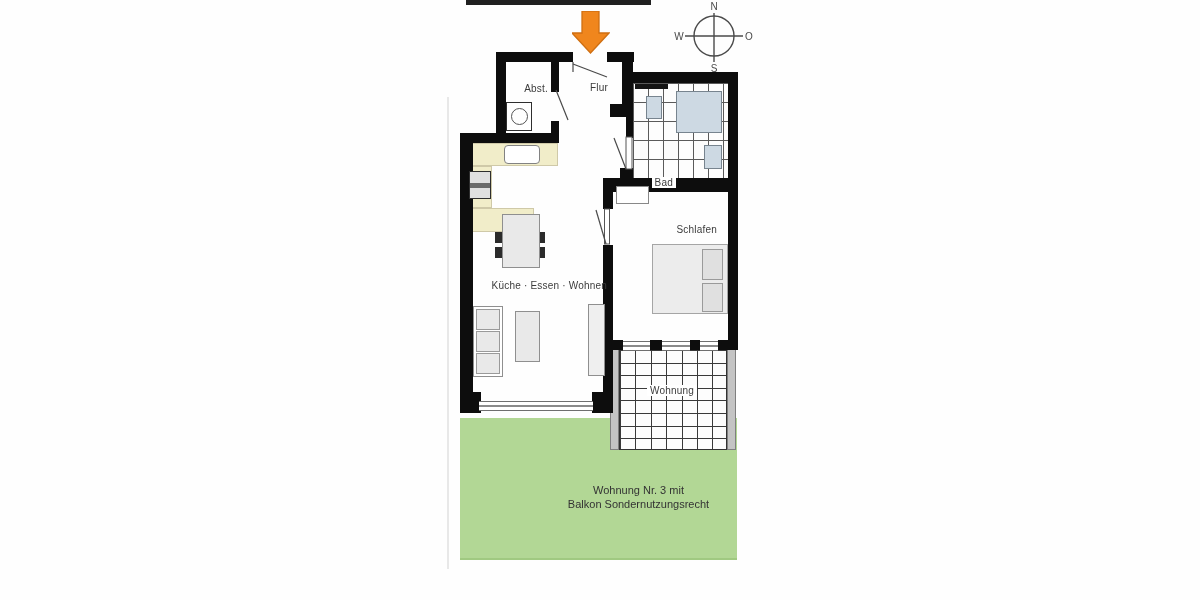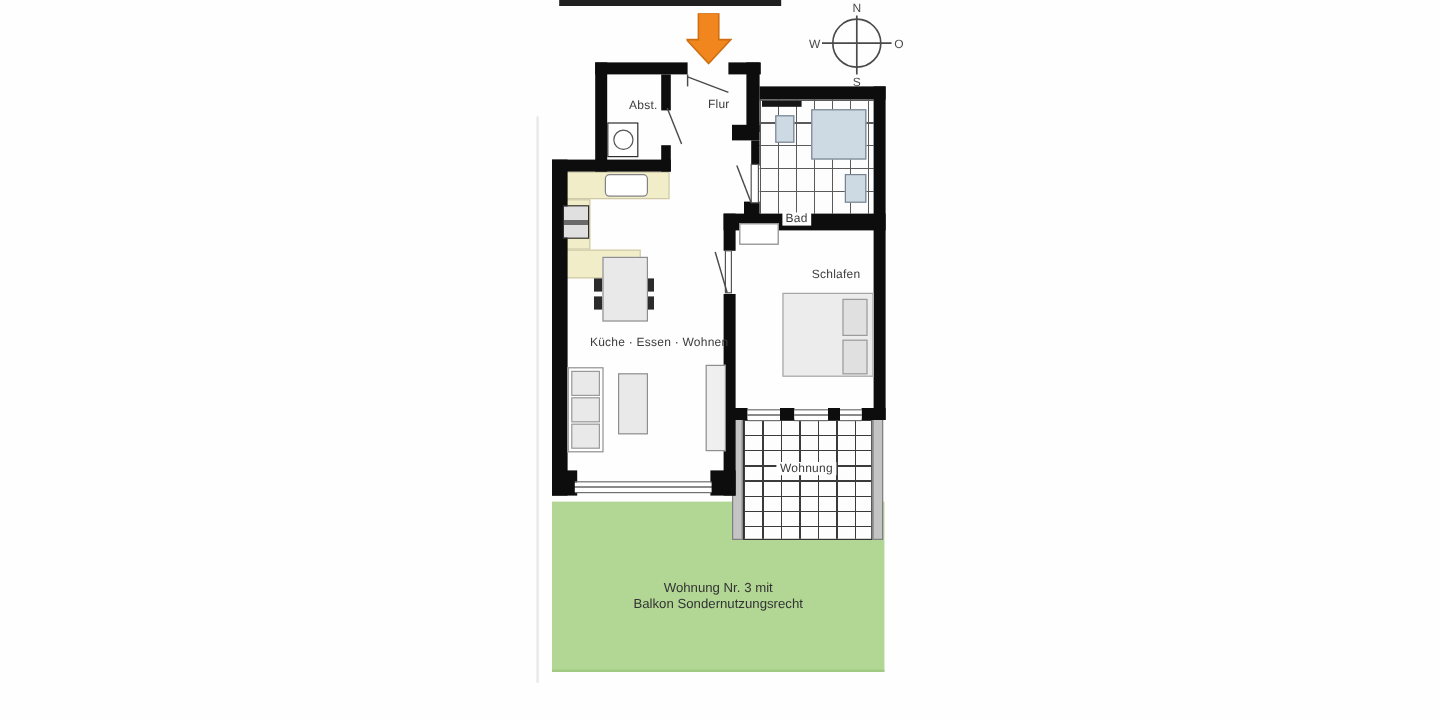--- a/index.html
+++ b/index.html
@@ -13,21 +13,21 @@
   .window{position:absolute;z-index:7;height:8px;
           border-top:1.6px solid #6f6f6f;border-bottom:1.6px solid #6f6f6f;
           background:linear-gradient(#ffffff 0 40%, #8a8a8a 40% 60%, #ffffff 60% 100%);}
   .furn{position:absolute;background:#e9e9e9;border:1.5px solid #8f8f8f;z-index:8;box-sizing:border-box;}
   .fixture{position:absolute;background:#cdd9e3;border:1.5px solid #77848f;z-index:8;box-sizing:border-box;}
   .counter{position:absolute;background:#f1edc9;border:1px solid #cfc9a8;box-sizing:border-box;z-index:5;}
   .chair{position:absolute;background:#2b2b2b;z-index:7;}
   .tilegrid{position:absolute;background-color:#fdfdfd;z-index:4;box-sizing:border-box;}
   .svg-overlay{position:absolute;z-index:10;}
   .garden-text{position:absolute;z-index:3;color:#333333;font-size:11px;line-height:14px;
-               text-align:center;}
+               text-align:center;margin-left:40px;}
 </style>
 </head>
 <body>
 
 <div class="canvas">
 
   <div class="abs" style="left:466px;top:0;width:185px;height:5px;background:#202020;z-index:2;"></div>
 
   <div class="abs" style="left:447px;top:97px;width:2px;height:472px;background:#e8e8e8;z-index:1;"></div>
 

